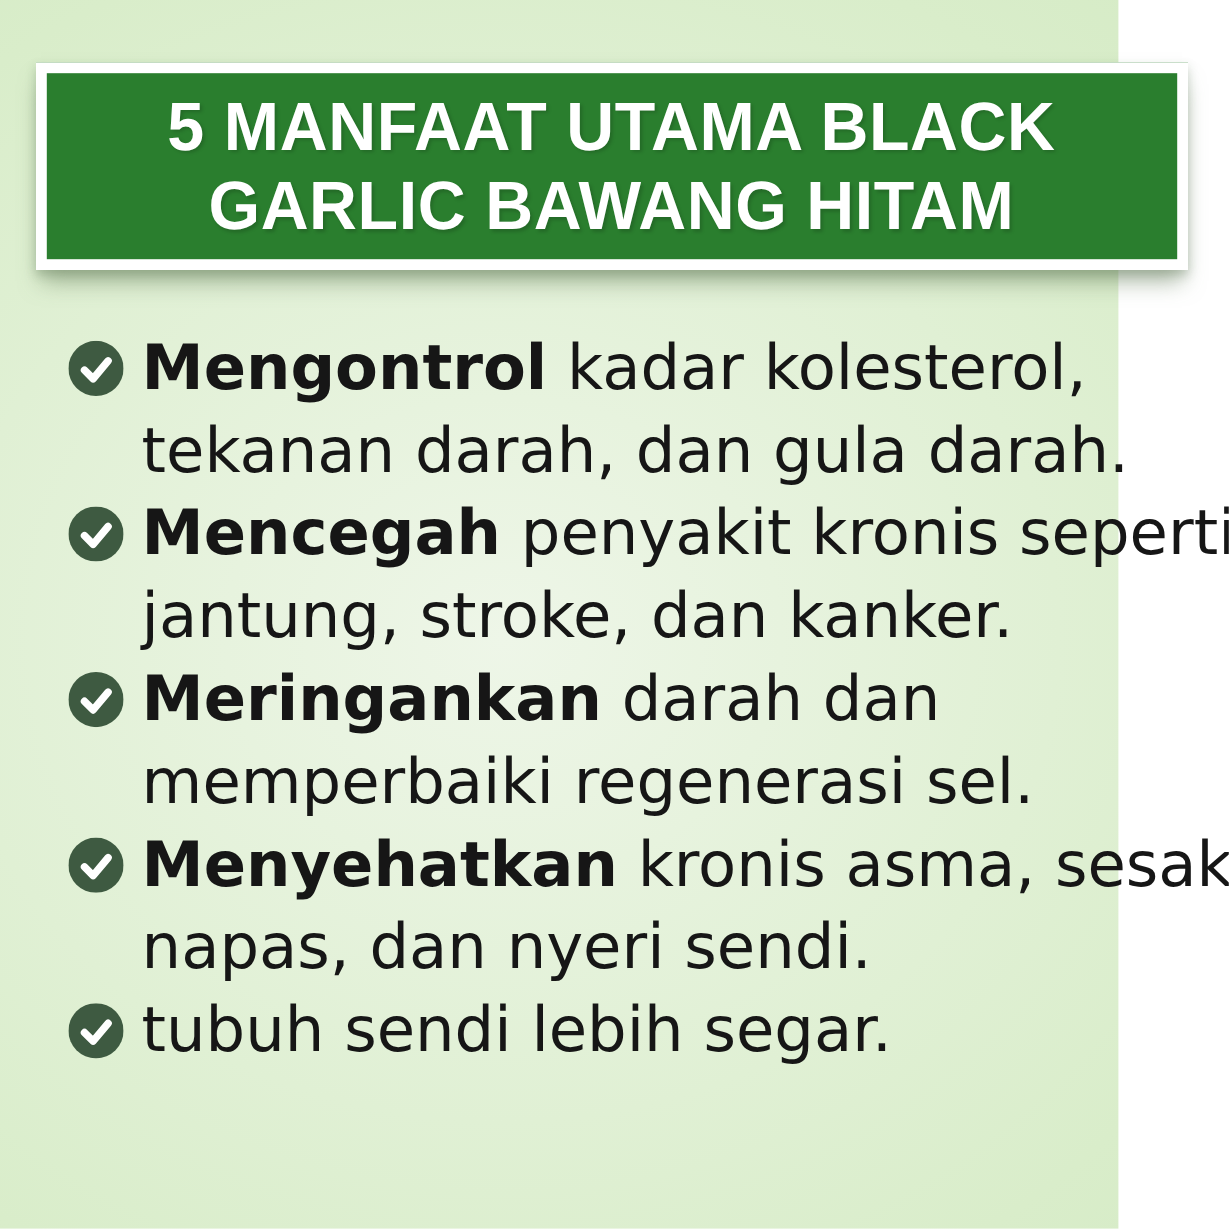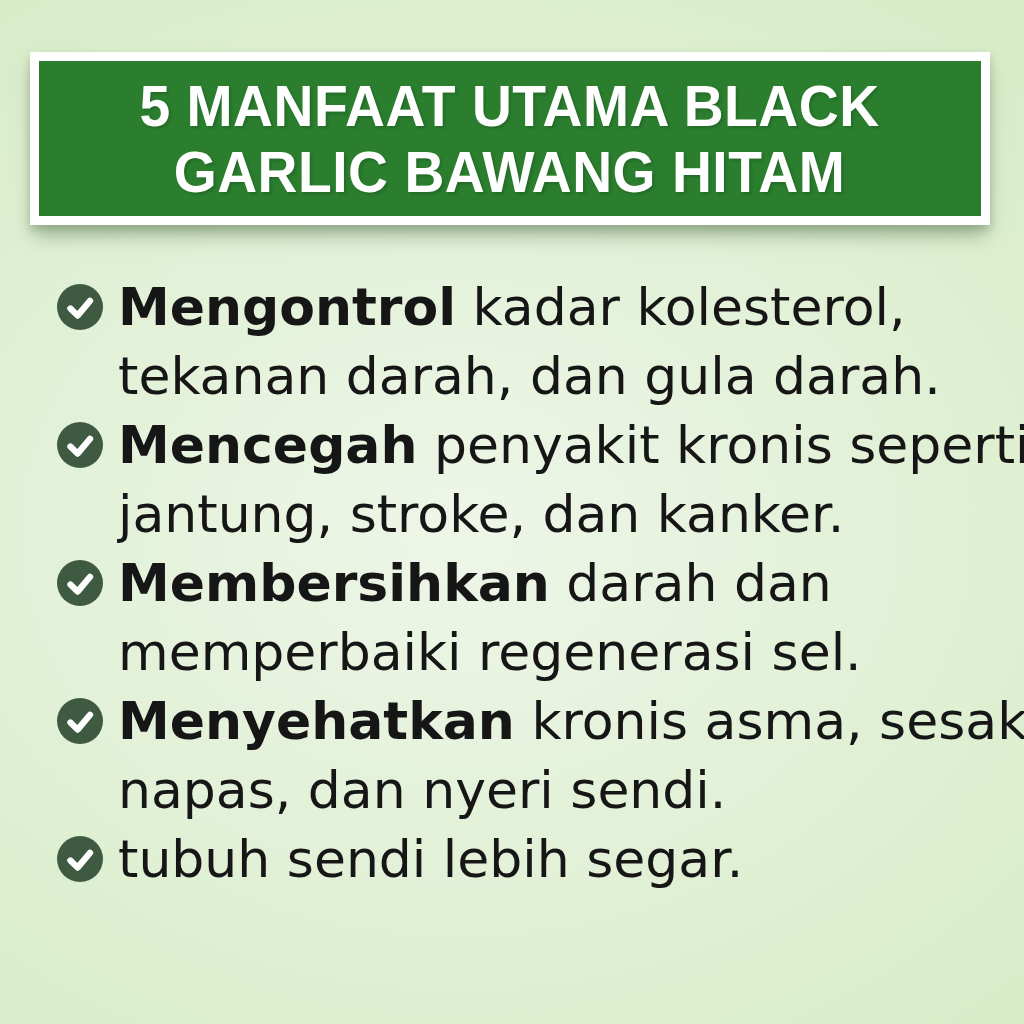--- a/index.html
+++ b/index.html
@@ -14,21 +14,21 @@
     --bg-edge: #cfe8bf;
   }
   * { margin: 0; padding: 0; box-sizing: border-box; }
   html, body { width: 1024px; height: 1024px; overflow: hidden; }
   body {
     font-family: "DejaVu Sans", sans-serif;
     color: var(--text);
   }
   .canvas {
     position: relative;
-    width: 1024px;
+    width: 932px;
     height: 1024px;
     background: radial-gradient(120% 95% at 45% 52%,
                 var(--bg-center) 0%,
                 var(--bg-mid) 62%,
                 var(--bg-edge) 100%);
   }
   .banner {
     position: absolute;
     left: 30px;
     top: 52px;
@@ -113,21 +113,21 @@
     </div>
 
     <div class="item">
       <span class="check">
         <svg viewBox="0 0 48 48">
             <circle cx="24" cy="24" r="24" fill="var(--check-circle)"></circle>
             <path d="M14 25.5 L21.5 33 L34.5 17.5" fill="none" stroke="var(--check-mark)" stroke-width="6.5" stroke-linecap="round" stroke-linejoin="round"></path>
           </svg>
       </span>
       <div class="text">
-        <span class="l1"><b class="lead">Membersihkan</b><span> darah dan</span></span>
+        <span class="l1"><b class="lead">Meringankan</b><span> darah dan</span></span>
         <span class="l2">memperbaiki regenerasi sel.</span>
       </div>
     </div>
 
     <div class="item">
       <span class="check">
         <svg viewBox="0 0 48 48">
             <circle cx="24" cy="24" r="24" fill="var(--check-circle)"></circle>
             <path d="M14 25.5 L21.5 33 L34.5 17.5" fill="none" stroke="var(--check-mark)" stroke-width="6.5" stroke-linecap="round" stroke-linejoin="round"></path>
           </svg>

